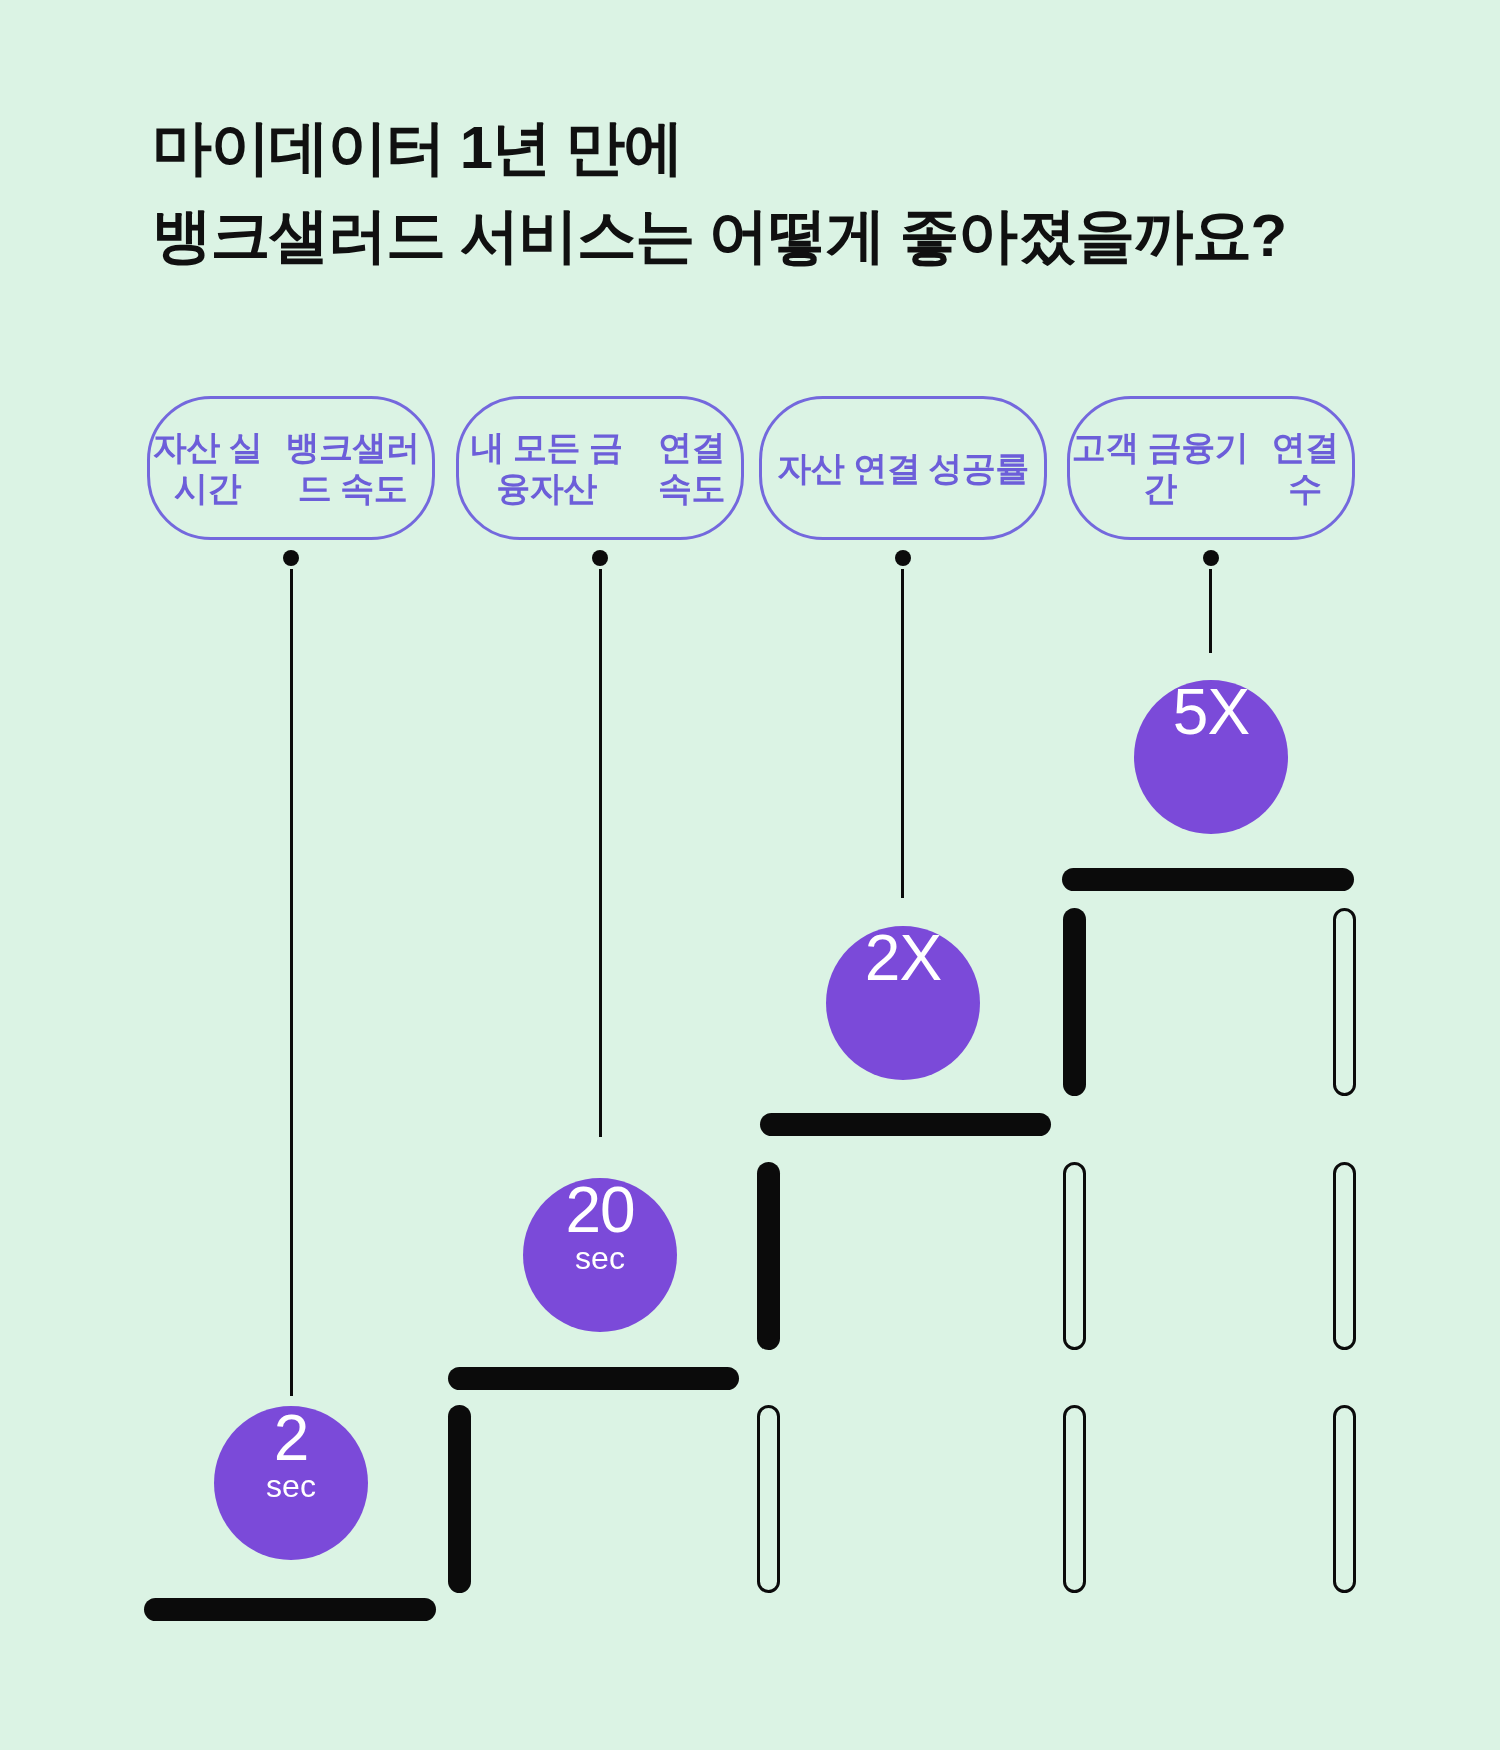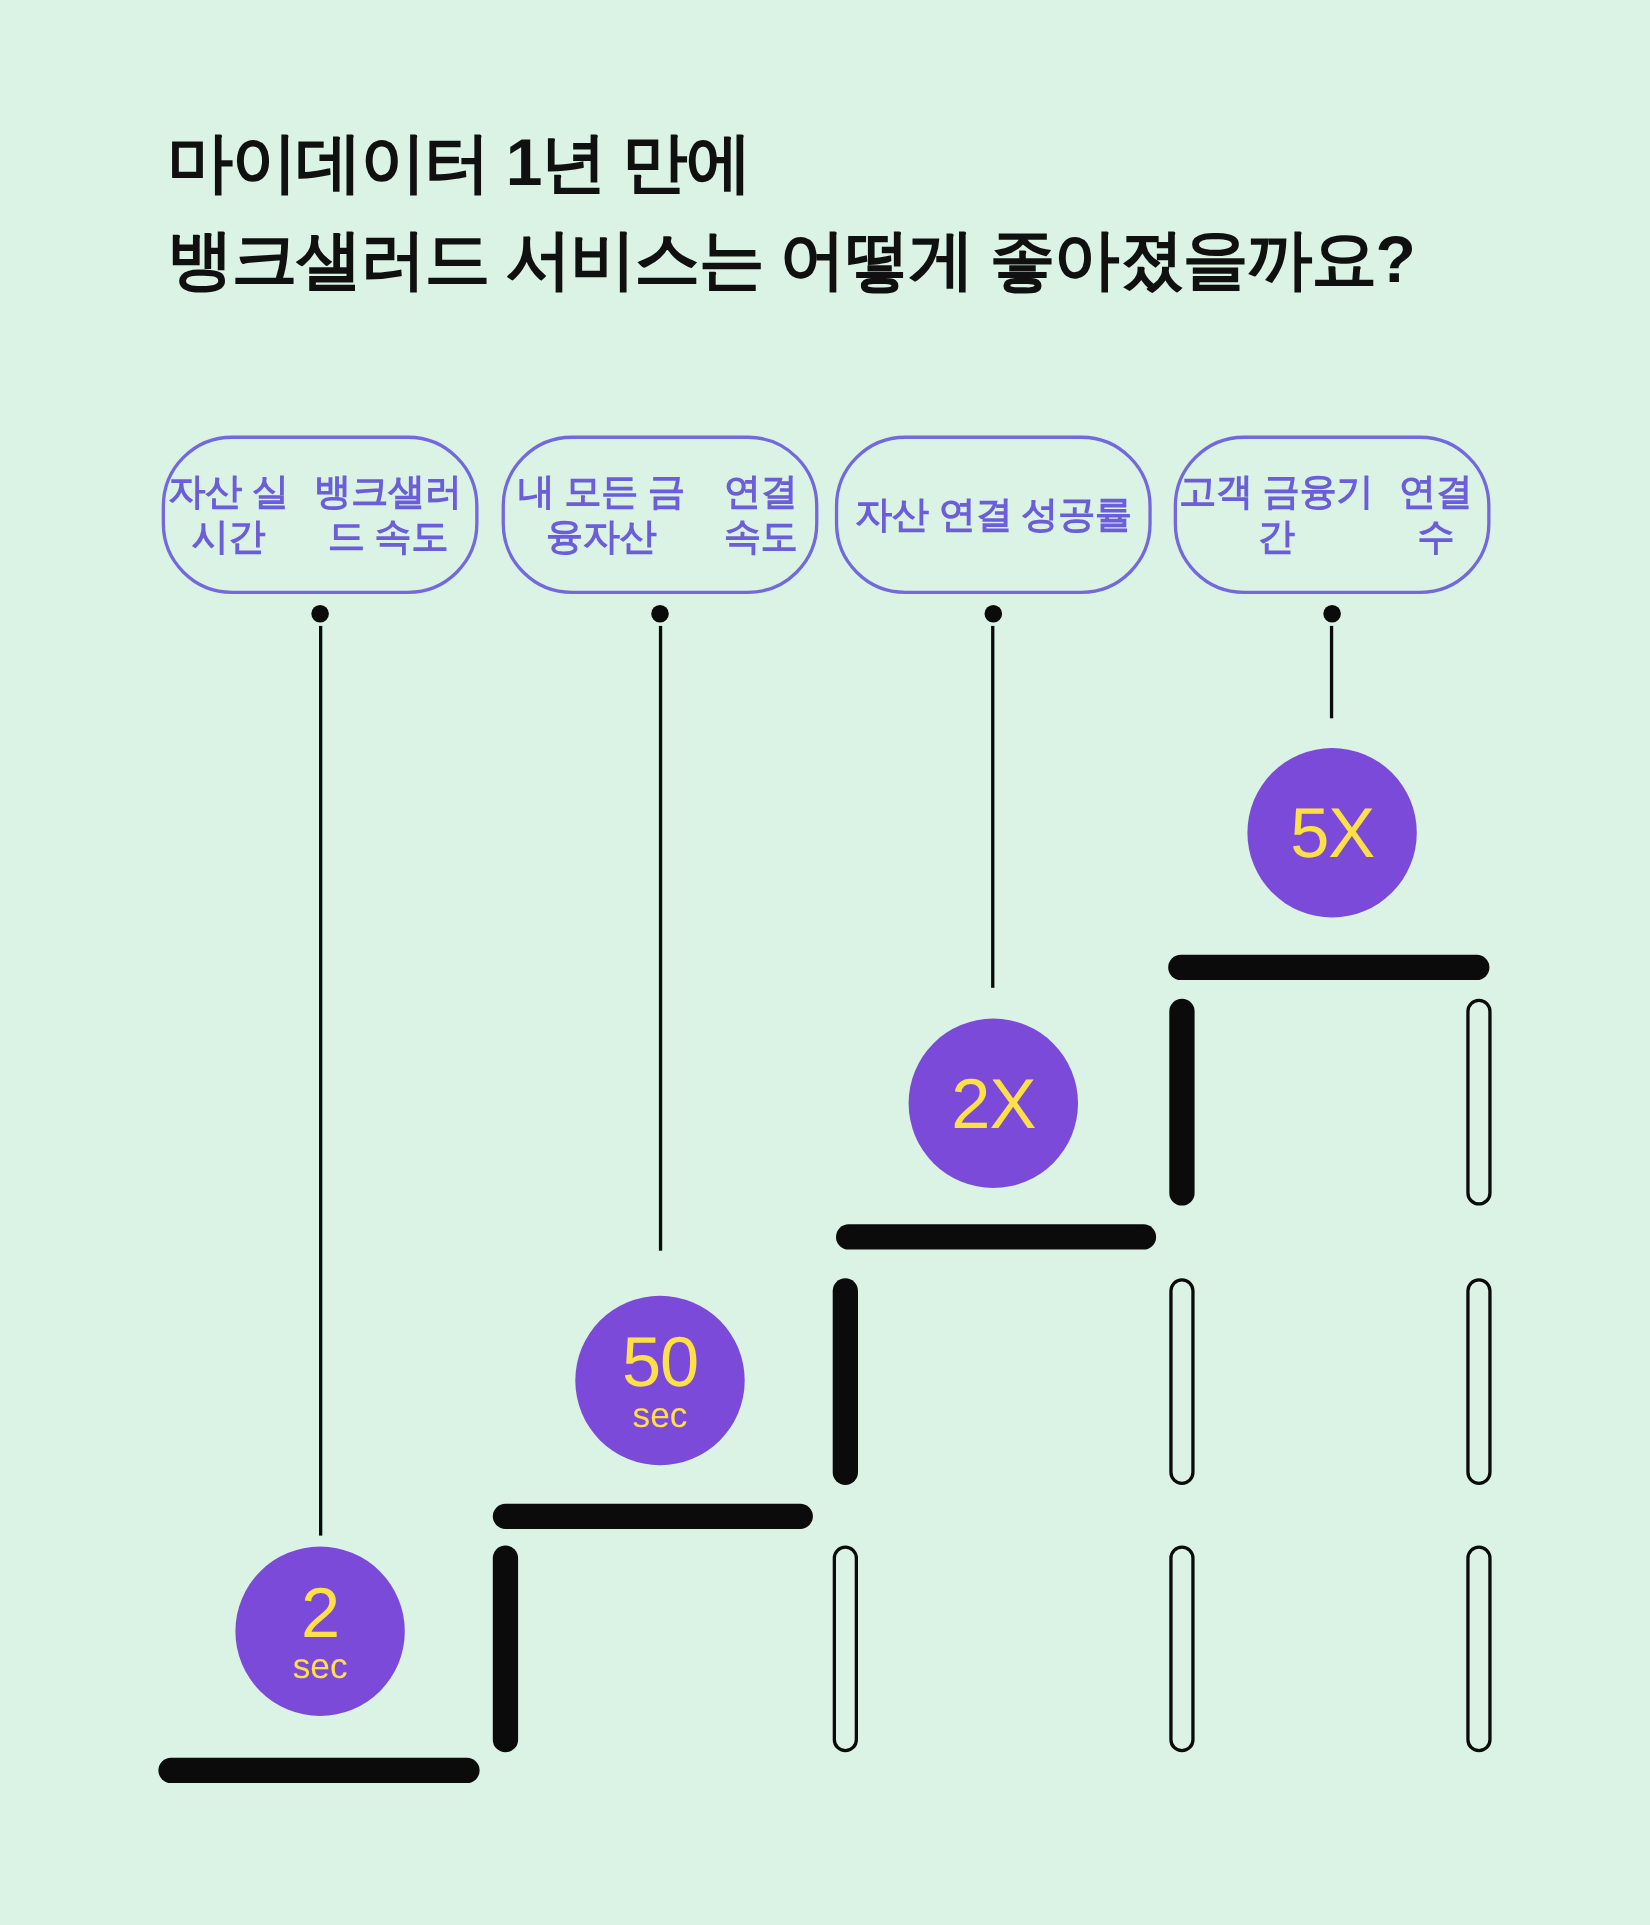--- a/index.html
+++ b/index.html
@@ -21,21 +21,21 @@
   .dot{position:absolute;top:550px;width:16px;height:16px;border-radius:50%;background:#0b0b0b;}
   .dot.c1{left:283px}.dot.c2{left:592px}.dot.c3{left:895px}.dot.c4{left:1203px}
   .vline{position:absolute;top:569px;width:3px;background:#0b0b0b;}
   .vline.c1{left:290px;height:827px}
   .vline.c2{left:599px;height:568px}
   .vline.c3{left:901px;height:329px}
   .vline.c4{left:1209px;height:84px}
 
   
   .circle{position:absolute;width:154px;height:154px;border-radius:50%;background:#7b4ad9;
-          color:#fde047;display:flex;flex-direction:column;align-items:center;justify-content:center;}
+          color:#ffffff;display:flex;flex-direction:column;align-items:center;justify-content:flex-start;}
   .circle.c1{left:214px;top:1406px}
   .circle.c2{left:523px;top:1178px}
   .circle.c3{left:826px;top:926px}
   .circle.c4{left:1134px;top:680px}
   .circle .num{font-size:64px;font-weight:300;line-height:1;letter-spacing:-1px;}
   .circle .unit{font-size:32px;font-weight:300;line-height:1.05;}
   .circle .unit:empty{display:none;}
 
   
   .step{position:absolute;height:23px;border-radius:12px;background:#0b0b0b;}
@@ -85,21 +85,21 @@
   <div class="vline c1"></div>
   <div class="vline c2"></div>
   <div class="vline c3"></div>
   <div class="vline c4"></div>
 
   <div class="circle c1">
     <span class="num">2</span>
     <span class="unit">sec</span>
   </div>
   <div class="circle c2">
-    <span class="num">50</span>
+    <span class="num">20</span>
     <span class="unit">sec</span>
   </div>
   <div class="circle c3">
     <span class="num">2X</span>
 
   </div>
   <div class="circle c4">
     <span class="num">5X</span>
 
   </div>

